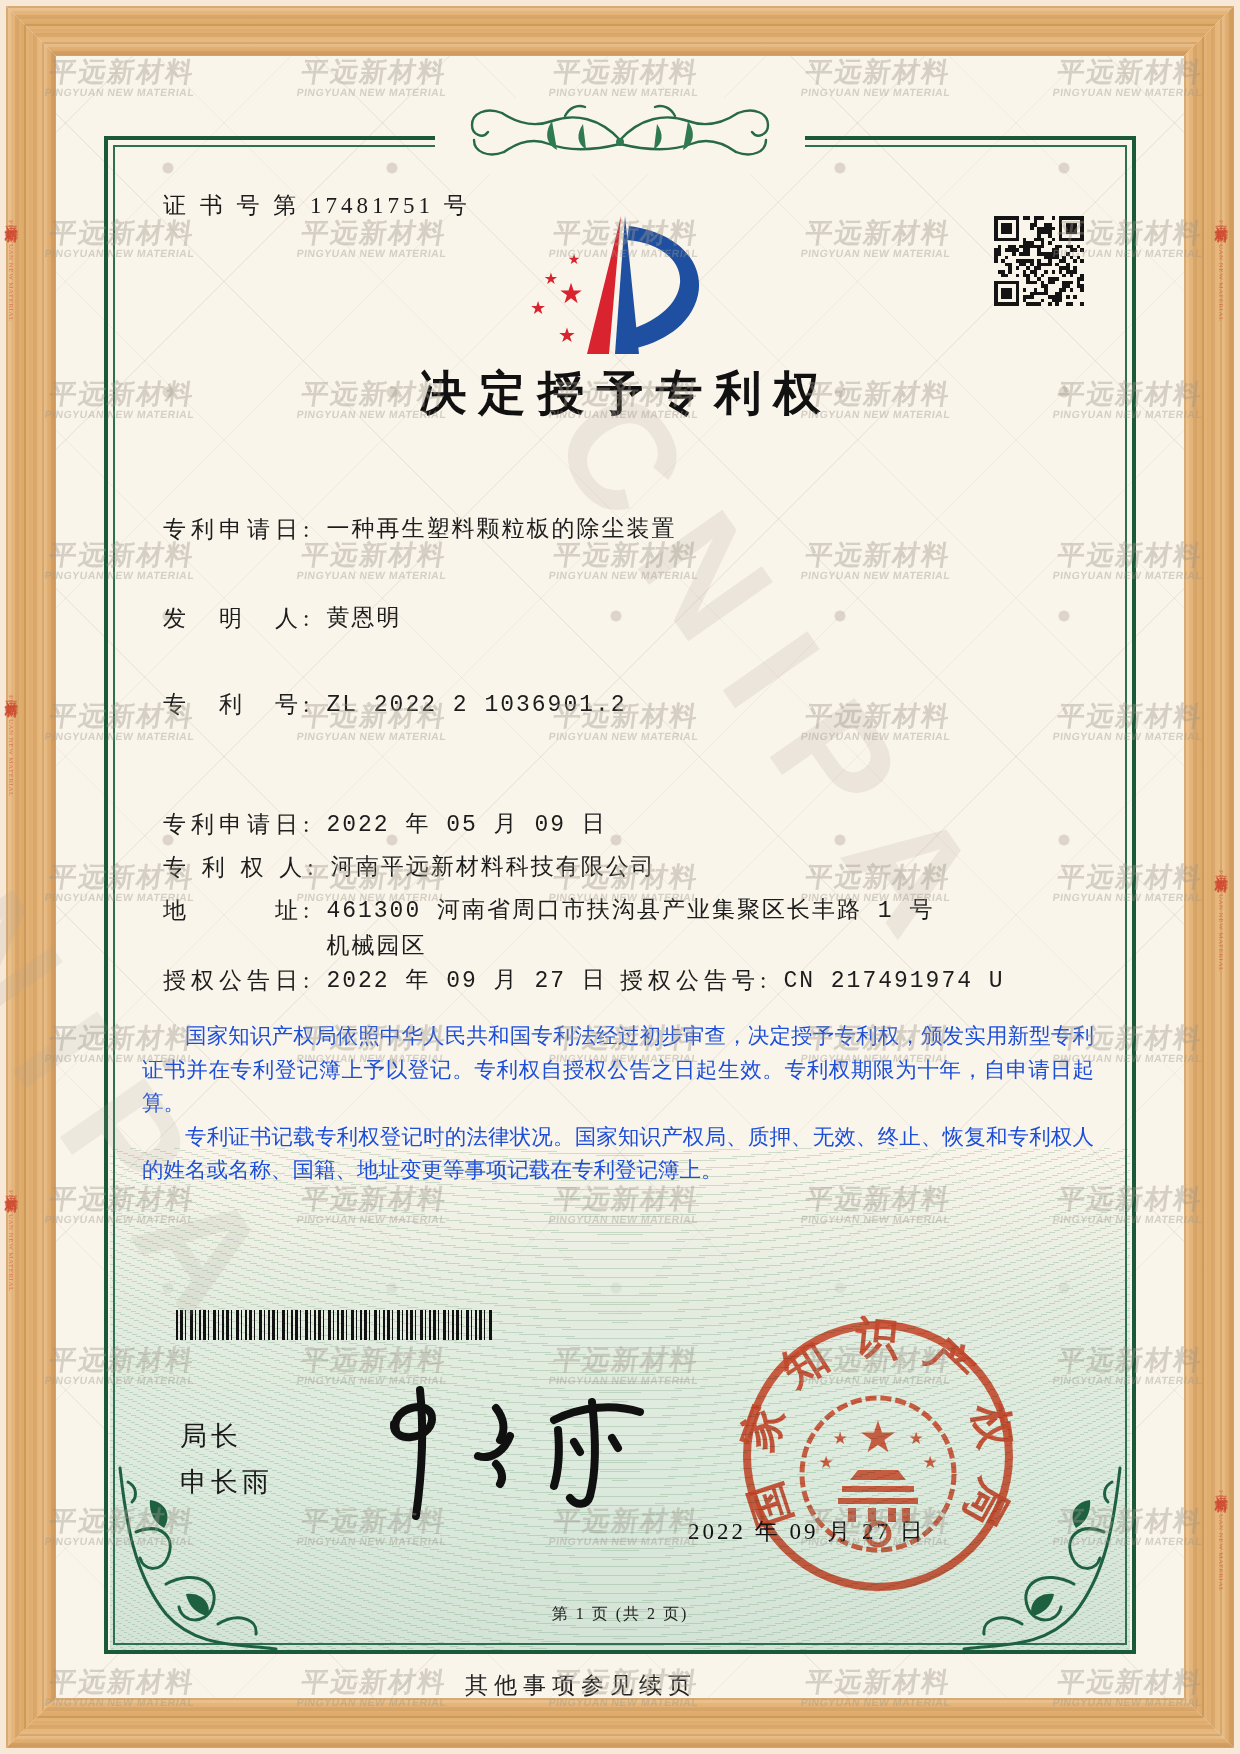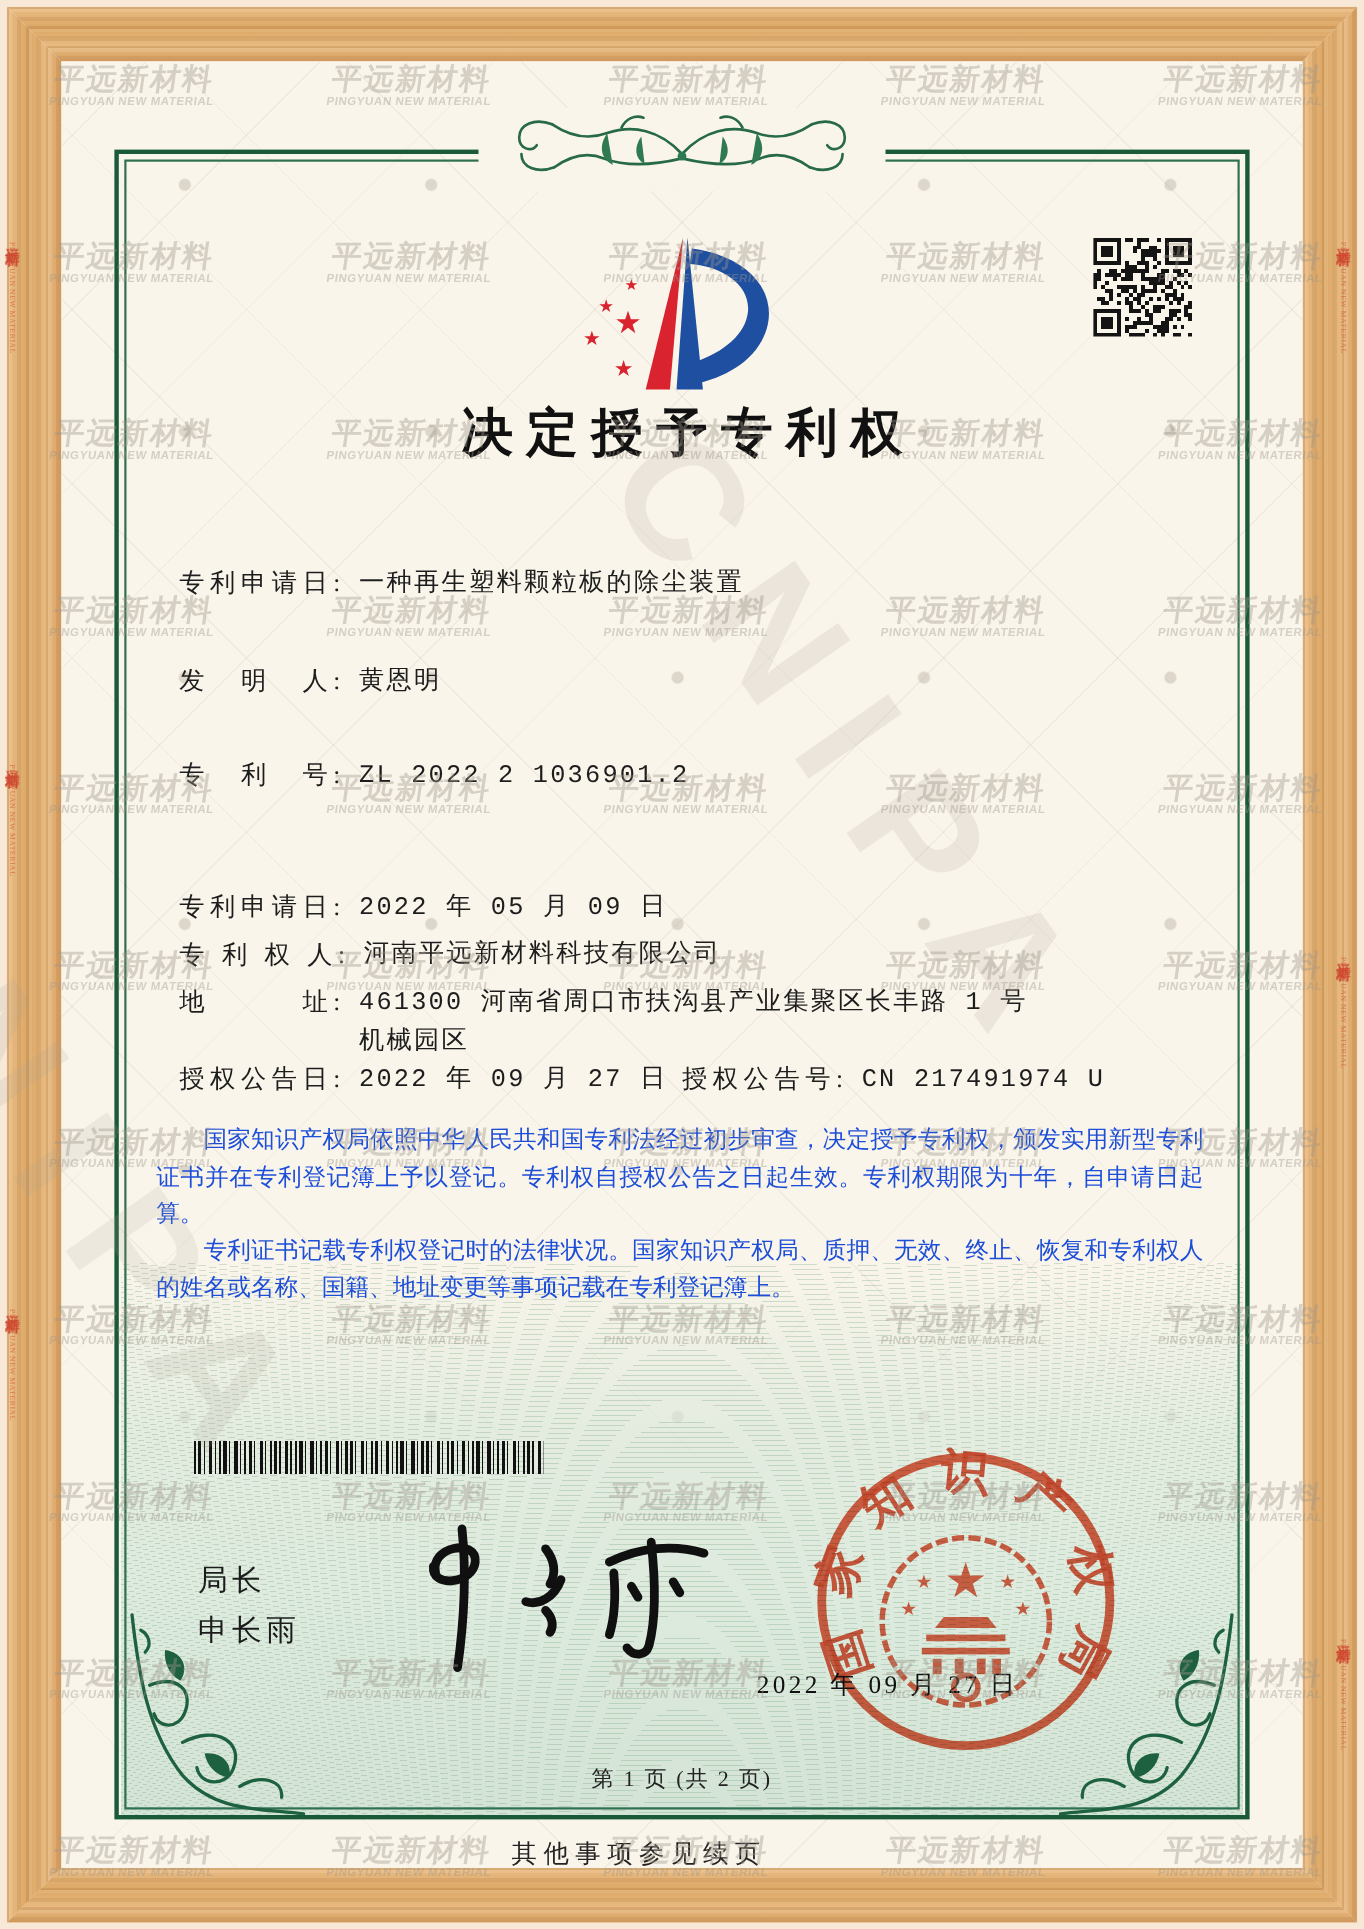--- a/index.html
+++ b/index.html
@@ -77,21 +77,21 @@
     font-size:27px;color:#1b1b1b;letter-spacing:4px;}
   .comm.t{top:1418px;}
   .comm.n{top:1464px;}
   .sig{position:absolute;left:368px;top:1378px;z-index:4;}
 
   
   .seal{position:absolute;left:738px;top:1316px;width:280px;height:280px;z-index:6;mix-blend-mode:multiply;}
   .sealdate{position:absolute;left:688px;top:1516px;z-index:7;font-size:23px;letter-spacing:3px;color:#111;}
 
   
-  .pagefooter{position:absolute;left:0;top:1604px;width:1240px;text-align:center;font-size:20px;
+  .pagefooter{position:absolute;left:0;top:1604px;width:1240px;text-align:center;font-size:16px;
     letter-spacing:2px;color:#222;z-index:4;}
   .note{position:absolute;left:465px;top:1670px;font-size:23px;letter-spacing:6px;color:#222;z-index:4;}
 
   
   .wmlayer{position:absolute;left:0;top:0;width:1240px;height:1754px;z-index:8;pointer-events:none;overflow:hidden;}
   .wm{position:absolute;width:215px;text-align:center;color:rgba(158,150,138,.40);transform:skewX(-8deg);line-height:1.08;}
   .wm .l1{display:block;font-family:"Liberation Sans","DejaVu Sans",sans-serif;font-weight:bold;font-size:27px;letter-spacing:2px;}
   .wm .l2{display:block;font-family:"Liberation Sans","DejaVu Sans",sans-serif;font-weight:bold;font-size:10.5px;letter-spacing:.5px;}
   .cnipa{position:absolute;font-family:"Liberation Sans","DejaVu Sans",sans-serif;font-weight:bold;
     font-size:150px;color:rgba(170,162,148,.18);letter-spacing:40px;transform:rotate(55deg);
@@ -156,20 +156,21 @@
         <path d="M30,70 C55,60 70,75 62,95 C56,110 38,110 34,96"></path>
         <path d="M60,122 C90,106 116,121 106,146 C99,163 76,161 73,145"></path>
         <path d="M112,162 C132,150 152,157 150,172"></path>
         <path d="M44,38 C60,40 66,54 58,66 C47,60 43,49 44,38" fill="#1e6140" stroke="none"></path>
         <path d="M80,132 C96,130 106,142 102,154 C90,152 82,143 80,132" fill="#1e6140" stroke="none"></path>
         <path d="M22,20 C30,24 32,34 26,40"></path>
       </g>
     </svg>
   </div>
 
+  <div class="certno">证 书 号 第 17481751 号</div>
 
   <div class="logo">
     <svg width="200" height="150" viewBox="0 0 200 150">
       <polygon points="96,8 62,146 84,146" fill="#d9232e"></polygon>
       <polygon points="100,8 90,146 114,146" fill="#1f4fa0"></polygon>
       <path d="M104,18 C152,24 180,54 173,87 C166,118 136,135 107,141 C105,134 105,128 107,121 C133,112 153,96 155,75 C157,51 132,34 102,32 Z" fill="#1f4fa0"></path>
       <text x="49" y="56" font-size="14" fill="#d9232e" text-anchor="middle">★</text>
       <text x="26" y="76" font-size="16" fill="#d9232e" text-anchor="middle">★</text>
       <text x="46" y="95" font-size="28" fill="#d9232e" text-anchor="middle">★</text>
       <text x="13" y="106" font-size="18" fill="#d9232e" text-anchor="middle">★</text>

